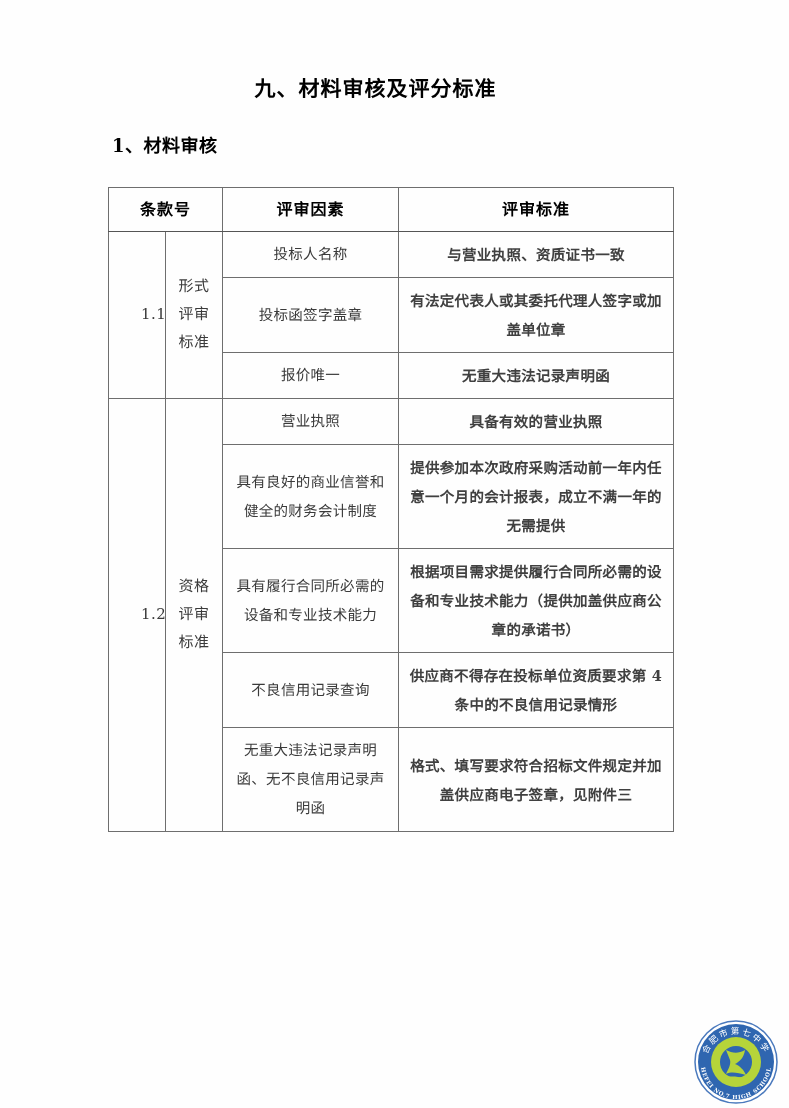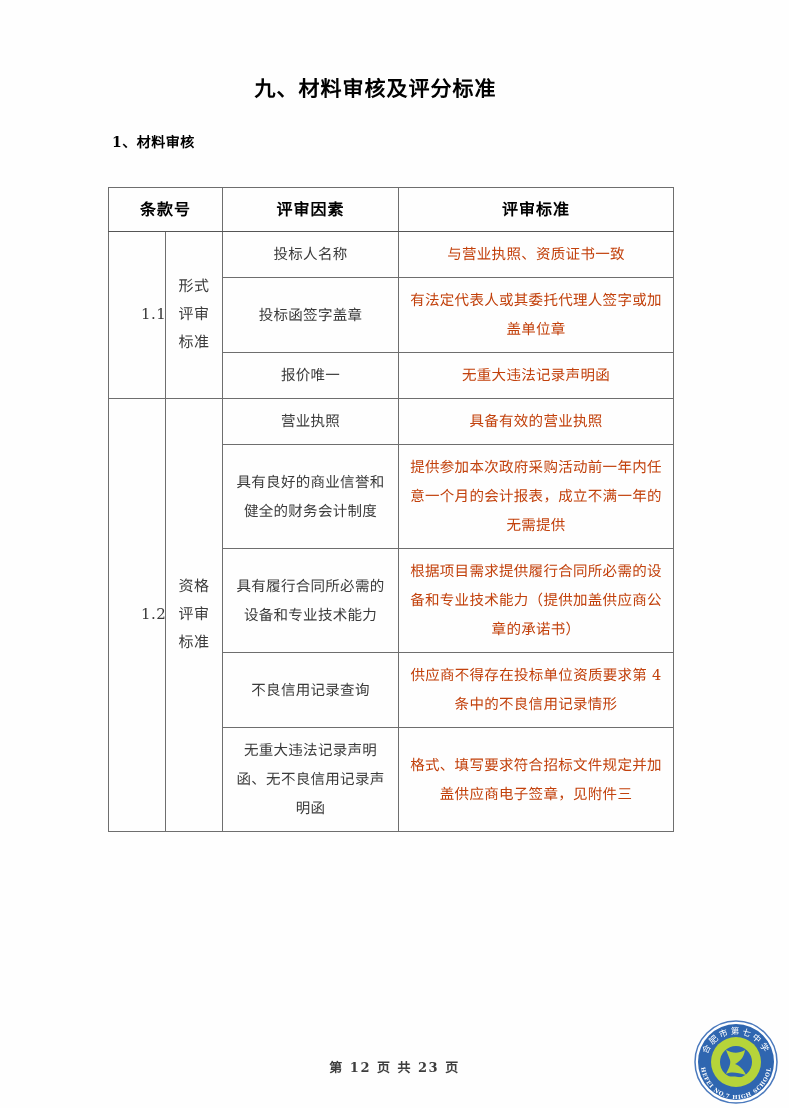--- a/index.html
+++ b/index.html
@@ -33,21 +33,21 @@
     font-size: 21px;
     font-weight: bold;
     letter-spacing: 1px;
     color: #000;
     font-family: "DejaVu Serif", "Liberation Serif", serif;
   }
   .section-title {
     position: absolute;
     top: 131px;
     left: 112px;
-    font-size: 14px;
+    font-size: 18px;
     font-weight: bold;
     letter-spacing: 0.5px;
     color: #000;
     font-family: "DejaVu Serif", "Liberation Serif", serif;
   }
 
   
   .review-table {
     position: absolute;
     top: 187px;
@@ -105,22 +105,23 @@
     padding: 8px 12px;
     line-height: 2.0;
     color: #3a3a3a;
     letter-spacing: 0.3px;
     text-align: center;
   }
   .std-text {
     display: block;
     padding: 8px 10px;
     line-height: 2.0;
-    color: #c2410c;
+    color: #404040;
     letter-spacing: 0.3px;
+    font-weight: bold;
   }
 
   
   .footer {
     position: absolute;
     top: 1057px;
     left: 0;
     width: 789px;
     text-align: center;
     font-size: 13px;
@@ -240,21 +241,20 @@
           <span class="factor-text">无重大违法记录声明函、无不良信用记录声明函</span>
         </td>
         <td class="outer-bottom outer-right col-std">
           <span class="std-text">格式、填写要求符合招标文件规定并加盖供应商电子签章，见附件三</span>
         </td>
       </tr>
 
     </tbody>
   </table>
 
-  <div class="footer">第 12 页 共 23 页</div>
 
   <div class="logo">
     <svg width="96" height="94" viewBox="0 0 96 94" xmlns="http://www.w3.org/2000/svg">
       <defs>
         <path id="arcTop" d="M 18 50 A 30 30 0 0 1 78 50" fill="none"></path>
         <path id="arcBot" d="M 13 50 A 35 35 0 0 0 83 50" fill="none"></path>
       </defs>
       <circle cx="48" cy="48" r="41" fill="#ffffff" stroke="#4a79bd" stroke-width="1.5"></circle>
       <circle cx="48" cy="48" r="38" fill="#2f66b0"></circle>
       <circle cx="48" cy="48" r="25" fill="#b6d43a"></circle>

